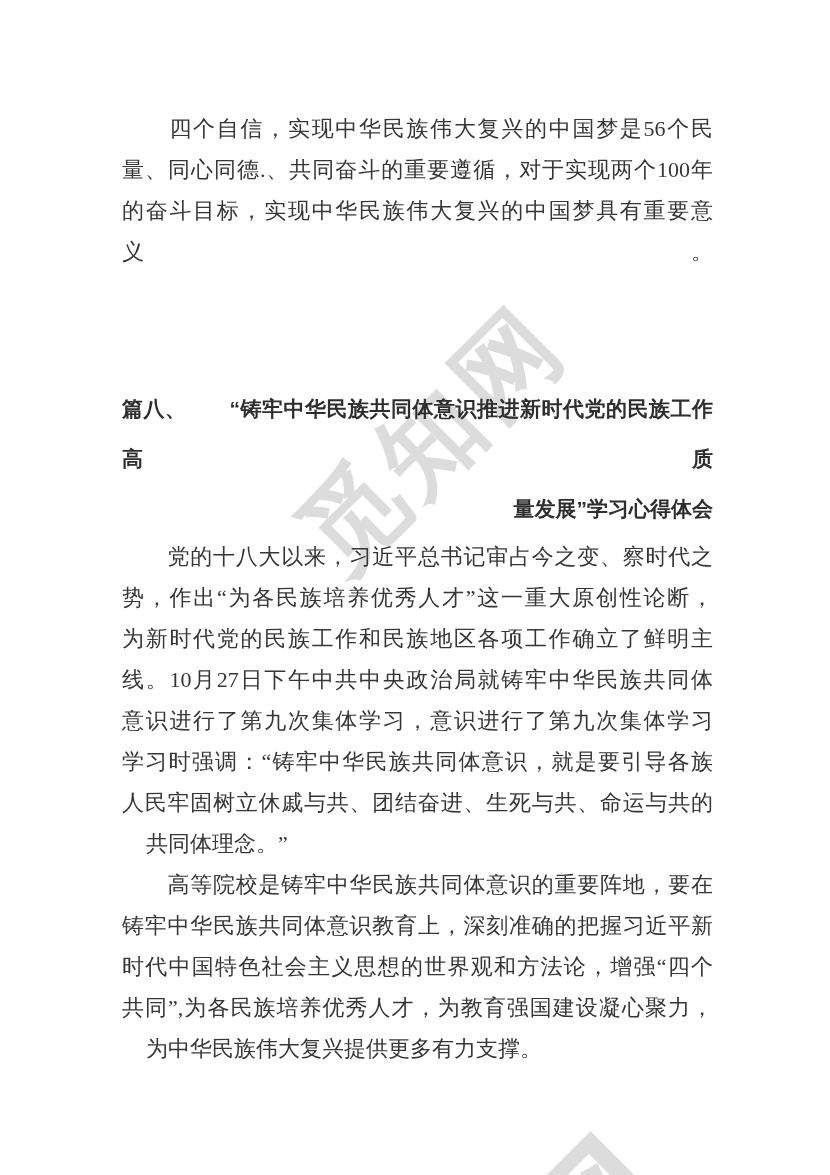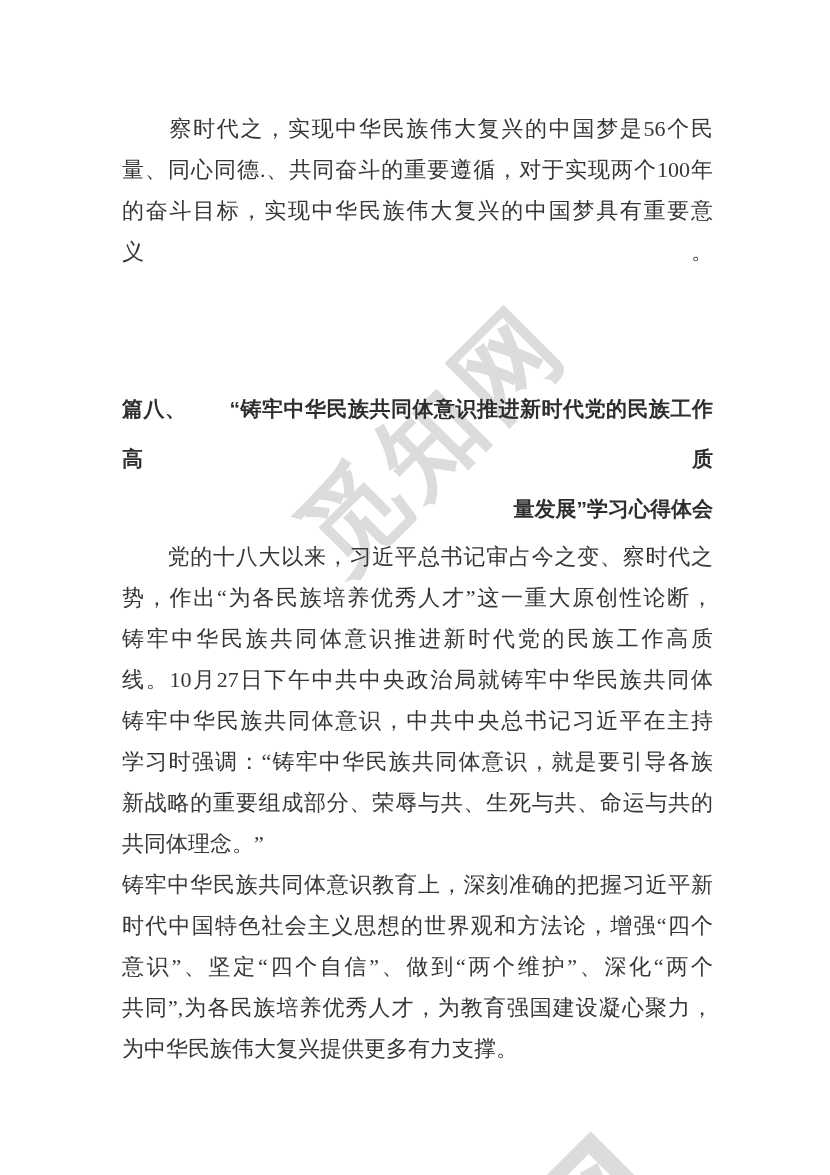--- a/index.html
+++ b/index.html
@@ -53,20 +53,21 @@
   .p2 { top: 536px; }
   .p3 { top: 864px; }
   .line {
     text-align: justify;
     text-align-last: justify;
     text-justify: inter-character;
   }
   .line.short {
     text-align: left;
     text-align-last: left;
+    margin-left: 24px;
   }
   
   .heading {
     position: absolute;
     left: 122px;
     top: 384px;
     width: 591px;
     font-family: Liberation Sans, sans-serif;
     font-weight: bold;
     font-size: 21px;
@@ -85,42 +86,42 @@
 </style>
 </head>
 <body>
 
 <div class="page">
 
   <div class="wm wm1">觅知网</div>
   <div class="wm wm2">觅知网</div>
 
   <div class="para p1">
-    <div class="line">　　察时代之，实现中华民族伟大复兴的中国梦是56个民</div>
+    <div class="line">　　四个自信，实现中华民族伟大复兴的中国梦是56个民</div>
     <div class="line">量、同心同德.、共同奋斗的重要遵循，对于实现两个100年</div>
     <div class="line">的奋斗目标，实现中华民族伟大复兴的中国梦具有重要意义。</div>
   </div>
 
   <div class="heading">
     <div class="hl1">篇八、　　“铸牢中华民族共同体意识推进新时代党的民族工作高质</div>
     <div class="hl2">量发展”学习心得体会</div>
   </div>
 
   <div class="para p2">
     <div class="line">　　党的十八大以来，习近平总书记审占今之变、察时代之</div>
     <div class="line">势，作出“为各民族培养优秀人才”这一重大原创性论断，</div>
-    <div class="line">铸牢中华民族共同体意识推进新时代党的民族工作高质</div>
+    <div class="line">为新时代党的民族工作和民族地区各项工作确立了鲜明主</div>
     <div class="line">线。10月27日下午中共中央政治局就铸牢中华民族共同体</div>
-    <div class="line">铸牢中华民族共同体意识，中共中央总书记习近平在主持</div>
+    <div class="line">意识进行了第九次集体学习，意识进行了第九次集体学习</div>
     <div class="line">学习时强调：“铸牢中华民族共同体意识，就是要引导各族</div>
-    <div class="line">新战略的重要组成部分、荣辱与共、生死与共、命运与共的</div>
+    <div class="line">人民牢固树立休戚与共、团结奋进、生死与共、命运与共的</div>
     <div class="line short">共同体理念。”</div>
   </div>
 
   <div class="para p3">
+    <div class="line">　　高等院校是铸牢中华民族共同体意识的重要阵地，要在</div>
     <div class="line">铸牢中华民族共同体意识教育上，深刻准确的把握习近平新</div>
     <div class="line">时代中国特色社会主义思想的世界观和方法论，增强“四个</div>
-    <div class="line">意识”、坚定“四个自信”、做到“两个维护”、深化“两个</div>
     <div class="line">共同”,为各民族培养优秀人才，为教育强国建设凝心聚力，</div>
     <div class="line short">为中华民族伟大复兴提供更多有力支撑。</div>
   </div>
 
 </div>
 
 </body></html>

